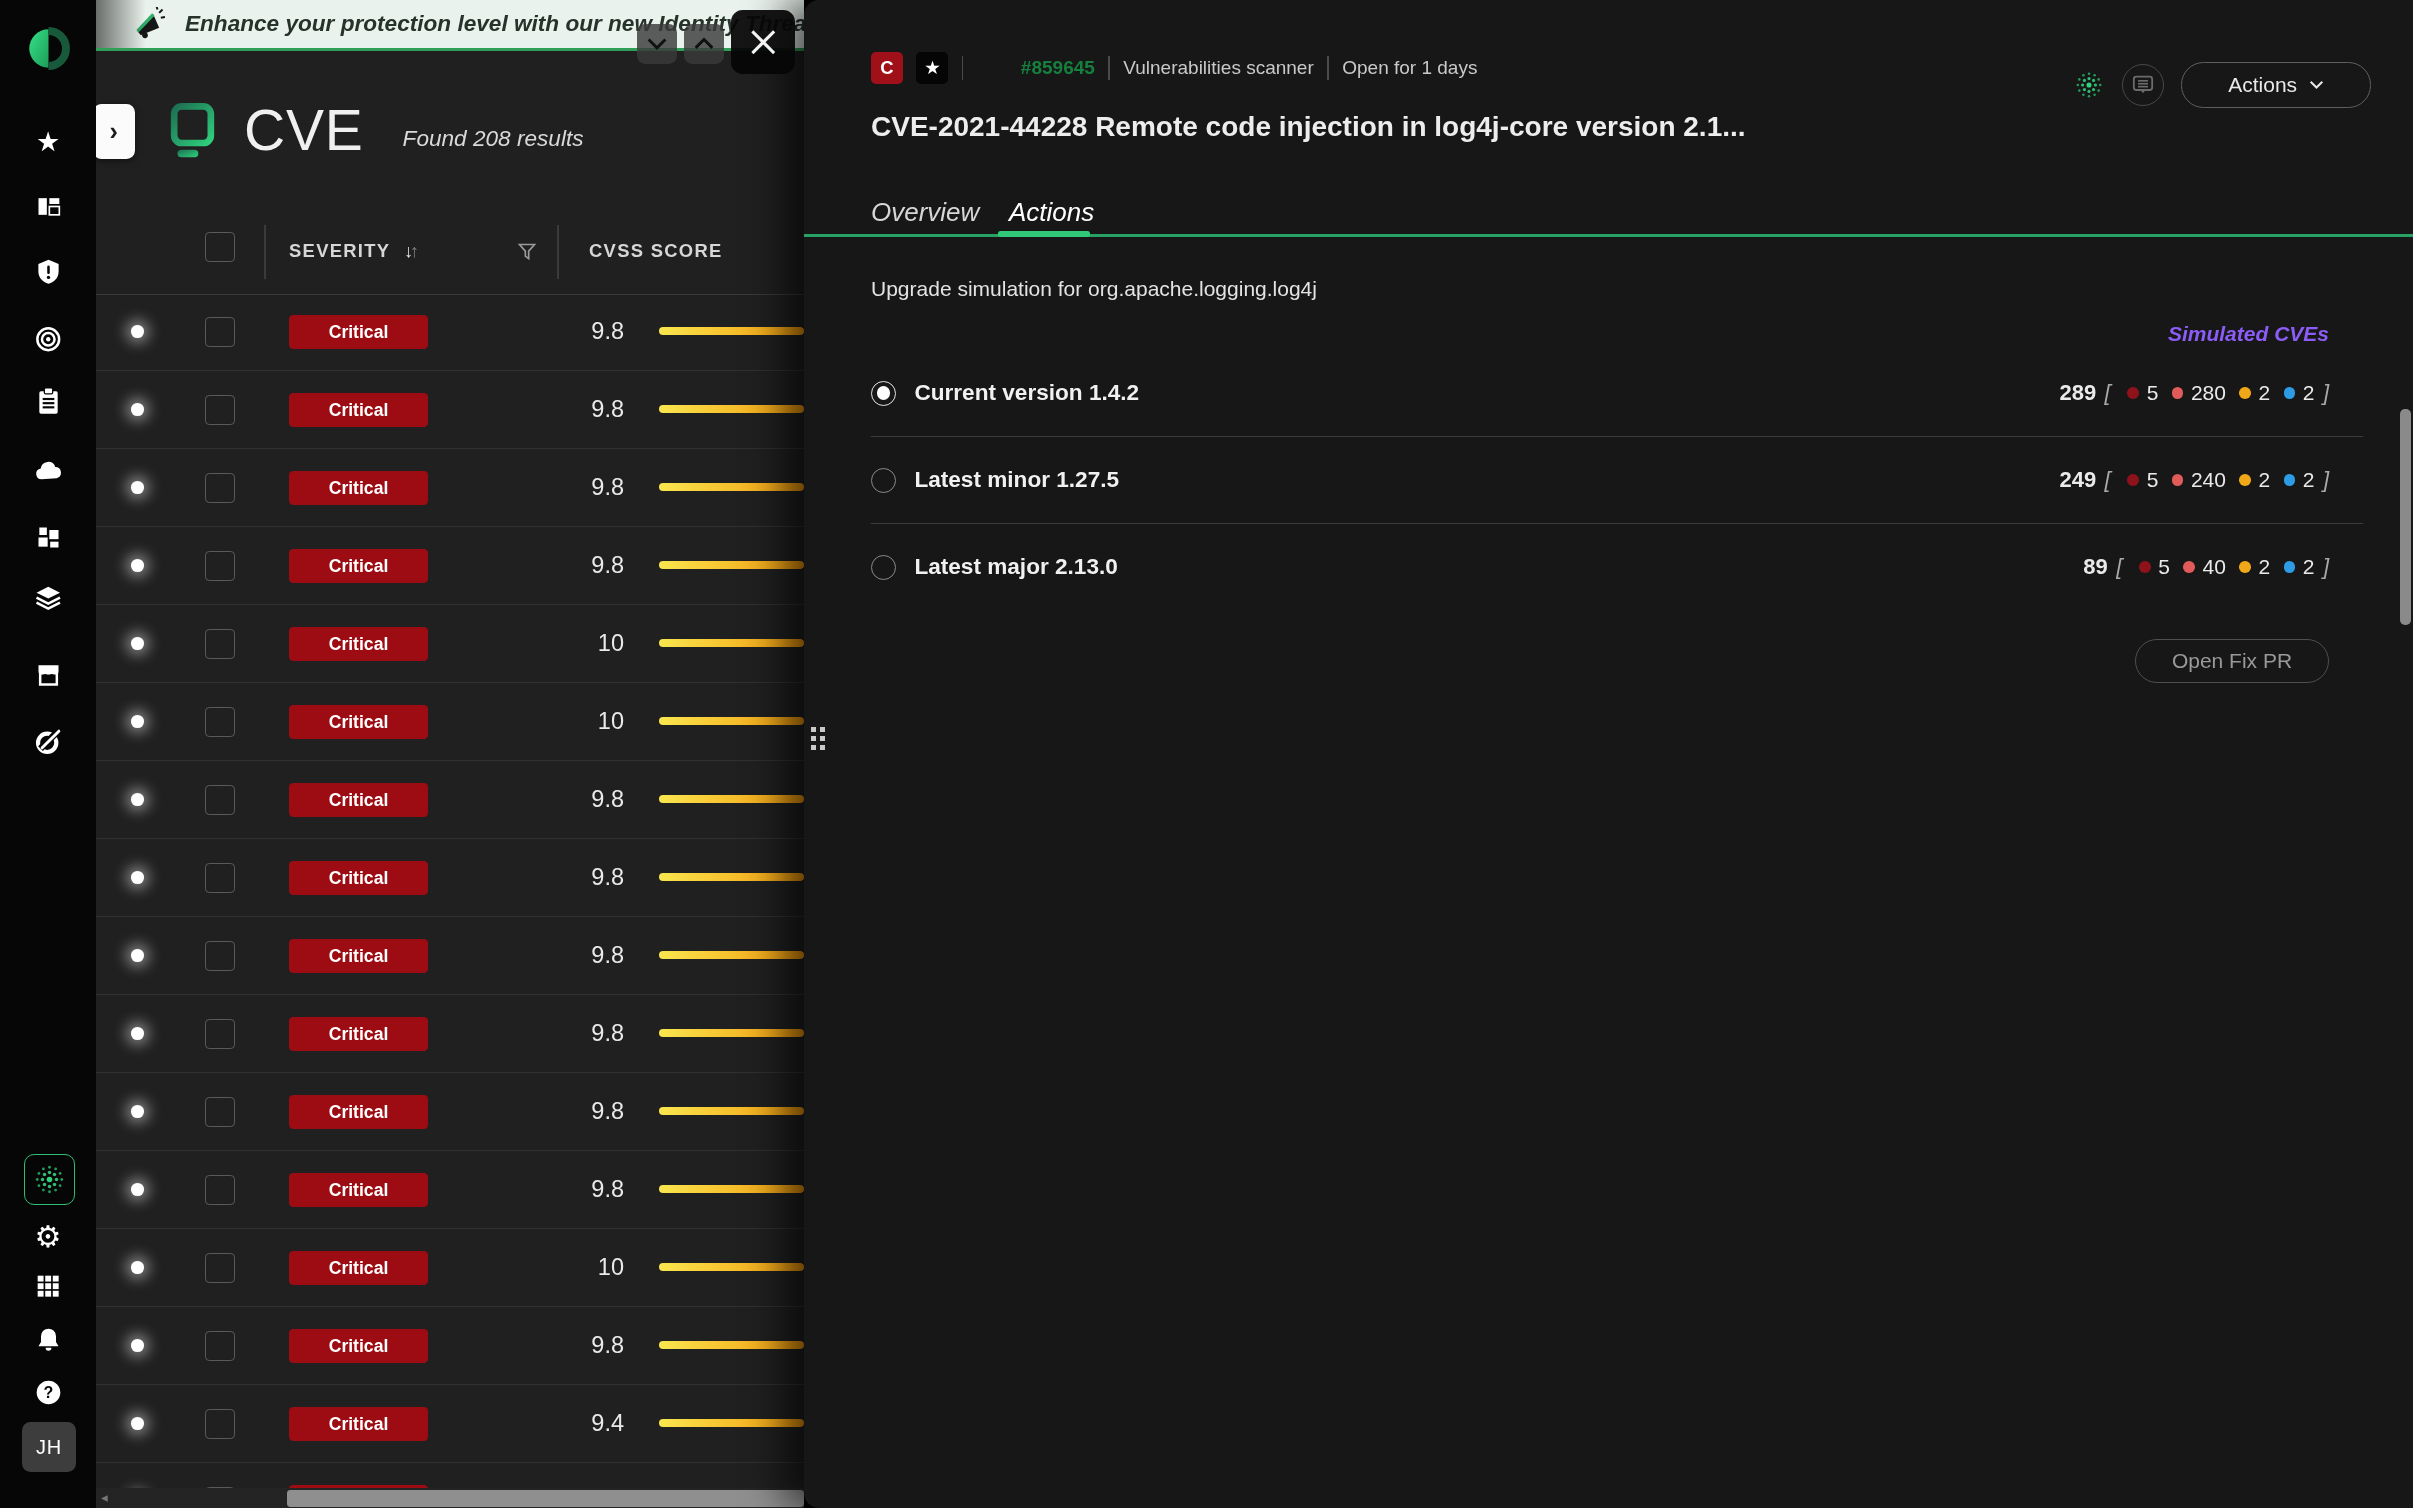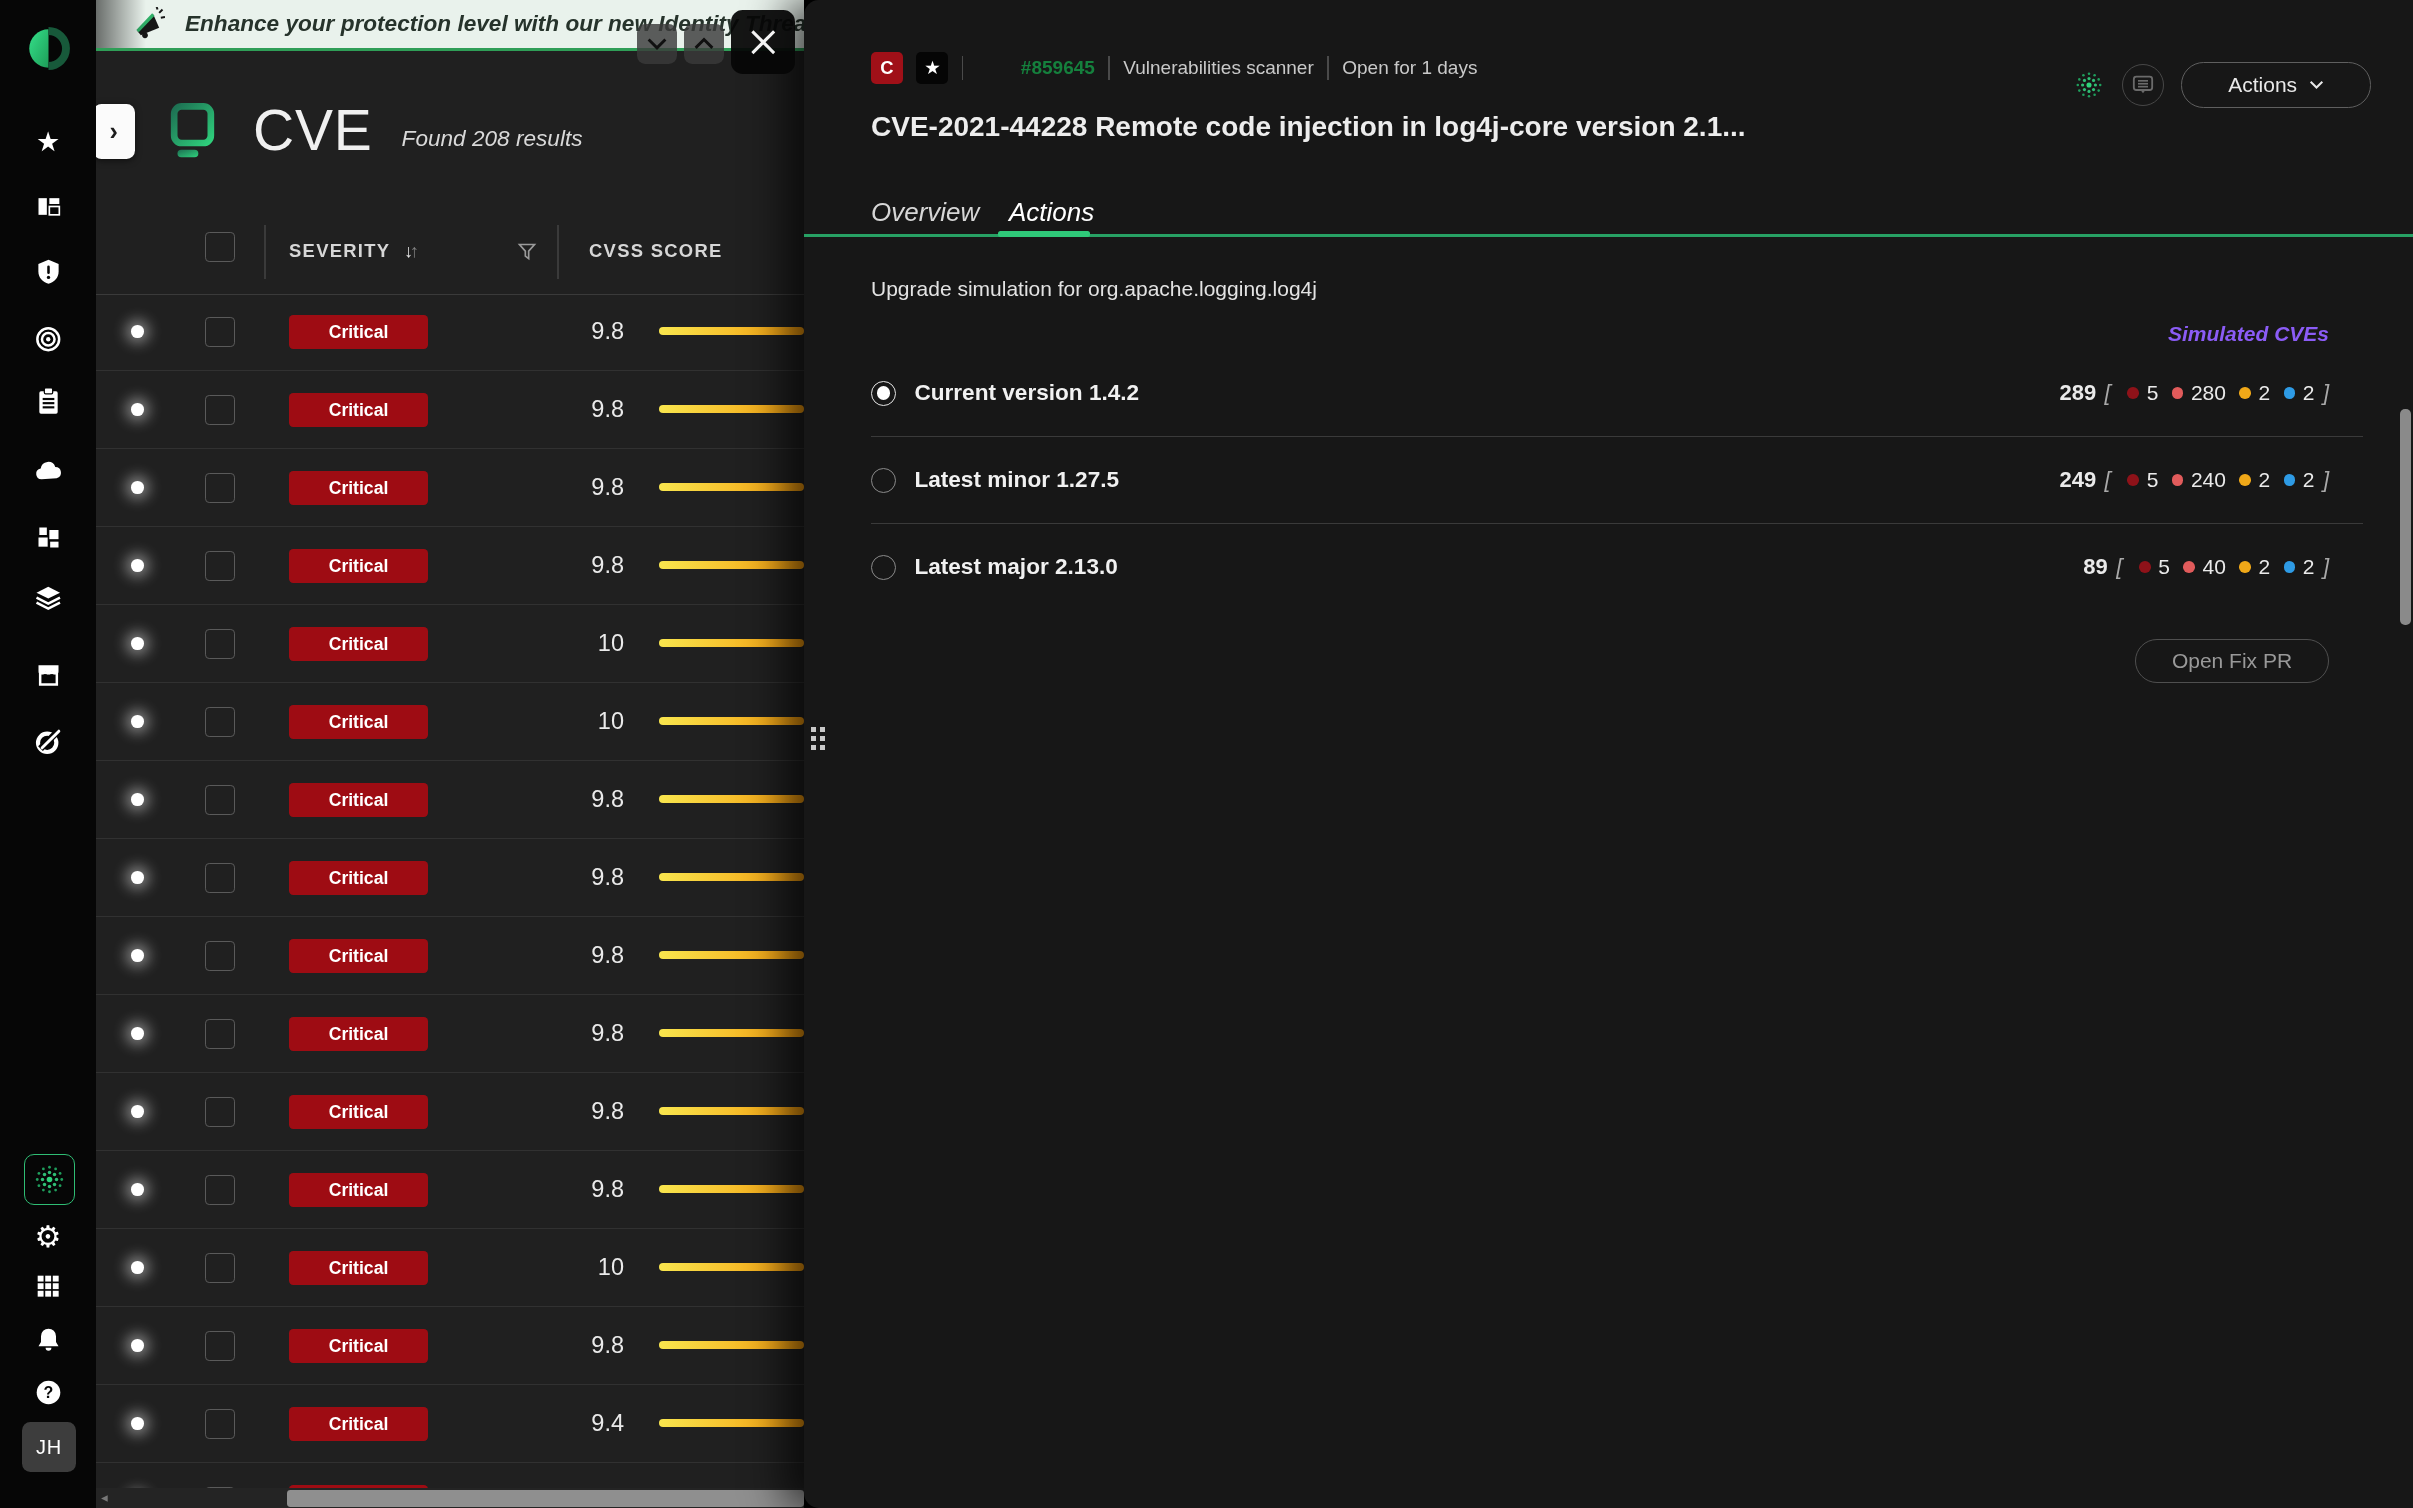--- a/index.html
+++ b/index.html
@@ -28,22 +28,22 @@
 
   .float-btn{position:absolute;border-radius:8.4px;display:flex;align-items:center;justify-content:center;z-index:40;}
   .fb-small{width:40px;height:40px;background:rgba(58,58,58,.82);top:23.5px;}
   .fb-close{left:731px;top:10px;width:64px;height:64px;background:rgba(6,6,6,.94);border-radius:11.7px;}
 
   .expand-btn{position:absolute;left:-3.4px;top:104px;width:42px;height:55px;background:#fbfbfb;border-radius:8.4px;
               display:flex;align-items:center;justify-content:center;font-size:25px;font-weight:700;color:#1c1c1c;
               box-shadow:0 1.7px 6.7px rgba(0,0,0,.5);z-index:5;}
 
   .cve-head{position:absolute;left:74px;top:102px;display:flex;align-items:flex-end;}
-  .cve-title{font-size:57px;font-weight:400;color:#f0f0f0;letter-spacing:0.8px;line-height:1;margin-left:38px;text-align:right;}
-  .cve-results{font-style:italic;font-size:22.6px;color:#d9d9d9;margin-left:29px;margin-bottom:6.7px;}
+  .cve-title{font-size:57px;font-weight:400;color:#f0f0f0;letter-spacing:0.8px;line-height:1;margin-left:29px;text-align:right;}
+  .cve-results{font-style:italic;font-size:22.6px;color:#d9d9d9;margin-left:39px;margin-bottom:6.7px;}
 
   .thead{position:absolute;left:0;top:220px;width:708px;height:74px;border-bottom:1.7px solid #3a3a3a;}
   .th-sep{position:absolute;top:5px;width:1.7px;height:54px;background:#3a3a3a;}
   .th-cb{position:absolute;left:109px;top:11.7px;}
   .th-label{position:absolute;top:20px;font-size:18.4px;font-weight:700;letter-spacing:1.3px;color:#d6d6d6;text-align:right;}
   .sort{position:absolute;left:308px;top:20px;font-size:18.4px;}
   .sort .dn{color:#e6e6e6;} .sort .up{color:#808080;margin-left:-3.4px;}
   .funnel{position:absolute;left:421px;top:22px;}
 
   .rows{position:absolute;left:0;top:293px;width:708px;}

